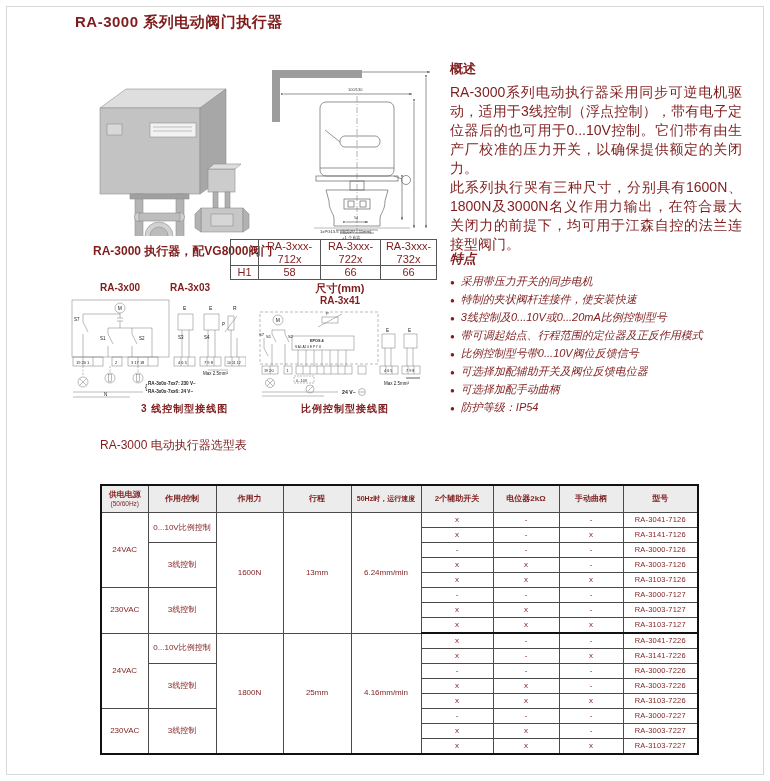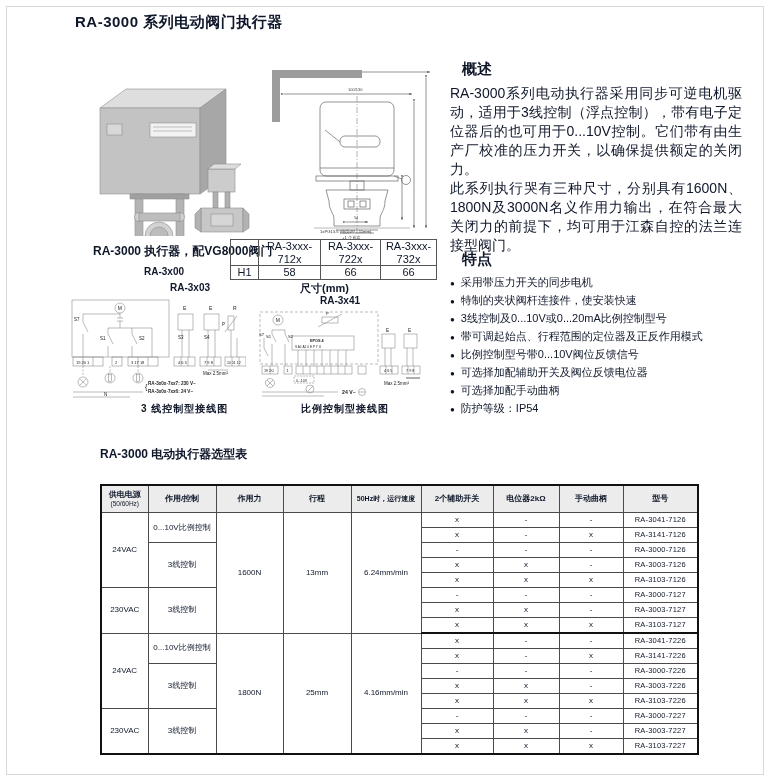--- a/index.html
+++ b/index.html
@@ -1,47 +1,47 @@
 <!DOCTYPE html>
 <html><head>
 <meta charset="utf-8">
 <style>
   html,body{margin:0;padding:0;background:#fff;}
   #page{position:relative;width:770px;height:781px;background:#fff;overflow:hidden;
-        font-family:"Liberation Sans",sans-serif;color:#0f172a;}
+        font-family:"Liberation Sans",sans-serif;color:#7f1d1d;}
   .frame{position:absolute;left:6px;top:6px;right:6px;bottom:6px;border:1px solid #d8d8d8;pointer-events:none;}
   .abs{position:absolute;}
   .page-title{left:75px;top:13px;font-size:15px;font-weight:bold;letter-spacing:.5px;}
   svg{display:block;font-family:"Liberation Sans",sans-serif;}
 
   
   .h1-caption{left:93px;top:243px;font-size:12px;font-weight:bold;}
   .h1-table{left:230px;top:239px;border-collapse:collapse;table-layout:fixed;}
   .h1-table td,.h1-table th{border:1px solid #555;font-size:11px;text-align:center;padding:0;
     white-space:pre-line;line-height:1.15;font-weight:normal;}
   .h1-table .hrow th{height:20px;}
   .h1-table .vrow td{height:12px;}
 
   
   .wire-title{font-size:10px;font-weight:bold;}
   .wire-caption{font-size:10px;font-weight:bold;letter-spacing:1px;margin-left:35px;}
-  .dim-heading{left:300px;top:281px;width:80px;font-size:11px;font-weight:bold;}
+  .dim-heading{left:300px;top:281px;width:80px;text-align:center;font-size:11px;font-weight:bold;}
   .ra3x41-title{left:300px;top:295px;width:80px;text-align:center;font-size:10px;font-weight:bold;}
 
   
   .overview{left:450px;top:60px;width:292px;}
-  .sec-heading{font-size:15px;font-weight:bold;margin:0 0 5px 12px;}
+  .sec-heading{font-size:13px;font-weight:bold;margin:0 0 5px 0;}
   .overview p{margin:0;font-size:14px;line-height:19px;text-align:justify;}
-  .features{left:450px;top:250px;width:300px;}
+  .features{left:450px;top:250px;width:300px;font-style:italic;}
   .features ul{list-style:none;margin:4px 0 0 0;padding:0;}
   .features li{font-size:11px;line-height:17px;display:flex;align-items:baseline;}
   .features .bullet{font-size:8px;margin-right:6px;flex:0 0 auto;}
 
   
-  .sel-title{left:100px;top:446px;font-size:12px;font-weight:bold;}
+  .sel-title{left:100px;top:437px;font-size:12px;font-weight:normal;}
   .sel-table{left:100px;top:484px;border-collapse:collapse;table-layout:fixed;width:597px;border:2px solid #111;padding-left:16px;}
   .sel-table th,.sel-table td{border:1px solid #4a4a4a;padding:0;text-align:center;vertical-align:middle;}
   .sel-table thead th{background:#ececec;height:26px;font-size:8px;font-weight:bold;line-height:1.25;}
   .sel-table thead th.small{font-size:7px;}
   .sel-table thead th .sub{font-size:6.5px;font-weight:normal;display:block;}
   .sel-table td{height:14px;font-size:8px;line-height:1;}
   .sel-table tr.block-end td{border-bottom:2px solid #111;}
   .sel-table td.model-cell{font-size:7.5px;letter-spacing:.2px;border-radius:6px;}
 </style>
 </head>
@@ -138,21 +138,21 @@
     </tr>
     <tr class="vrow">
       <td>H1</td>
       <td>58</td>
       <td>66</td>
       <td>66</td>
     </tr>
   </tbody>
     </table>
 
-  <div class="abs wire-title" style="left:100px;top:266px;margin-left:44px;">RA-3x00</div>
+  <div class="abs wire-title" style="left:100px;top:282px;">RA-3x00</div>
   <div class="abs wire-title" style="left:170px;top:282px;">RA-3x03</div>
   <div class="abs dim-heading">尺寸(mm)</div>
   <div class="abs ra3x41-title">RA-3x41</div>
 
   <svg class="abs" style="left:70px;top:294px;" width="176" height="106" viewBox="0 0 176 106">
     <g stroke="#777" stroke-width="0.5" fill="none">
       <rect x="2" y="6" width="97" height="57"></rect>
       <circle cx="50" cy="14" r="5"></circle>
       <line x1="47" y1="24" x2="53" y2="24"></line>
         <line x1="47" y1="27" x2="53" y2="27"></line>

